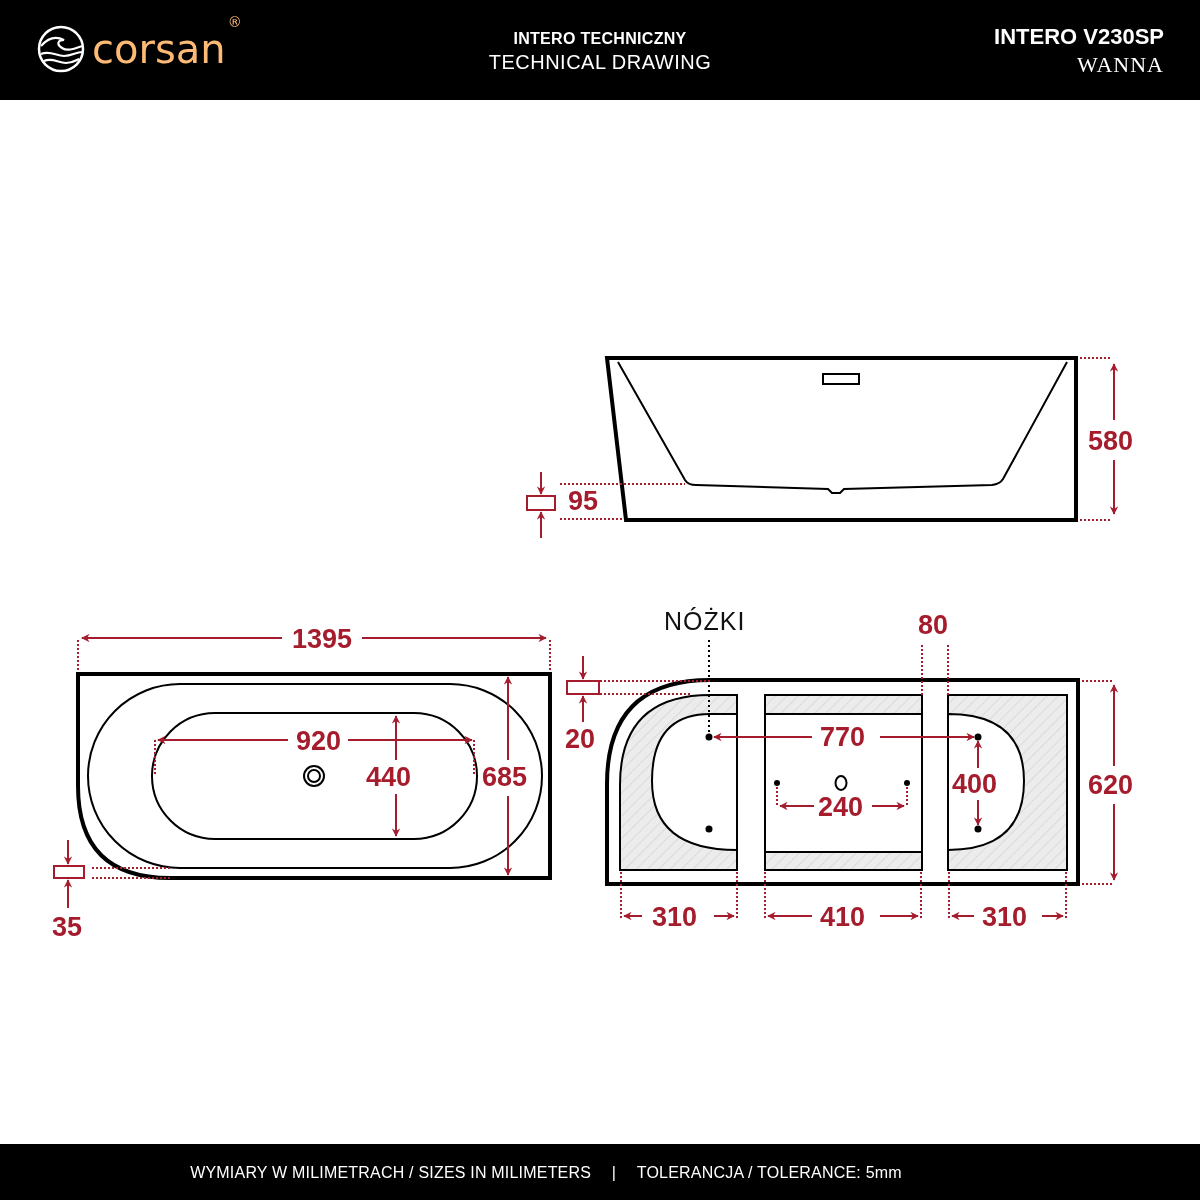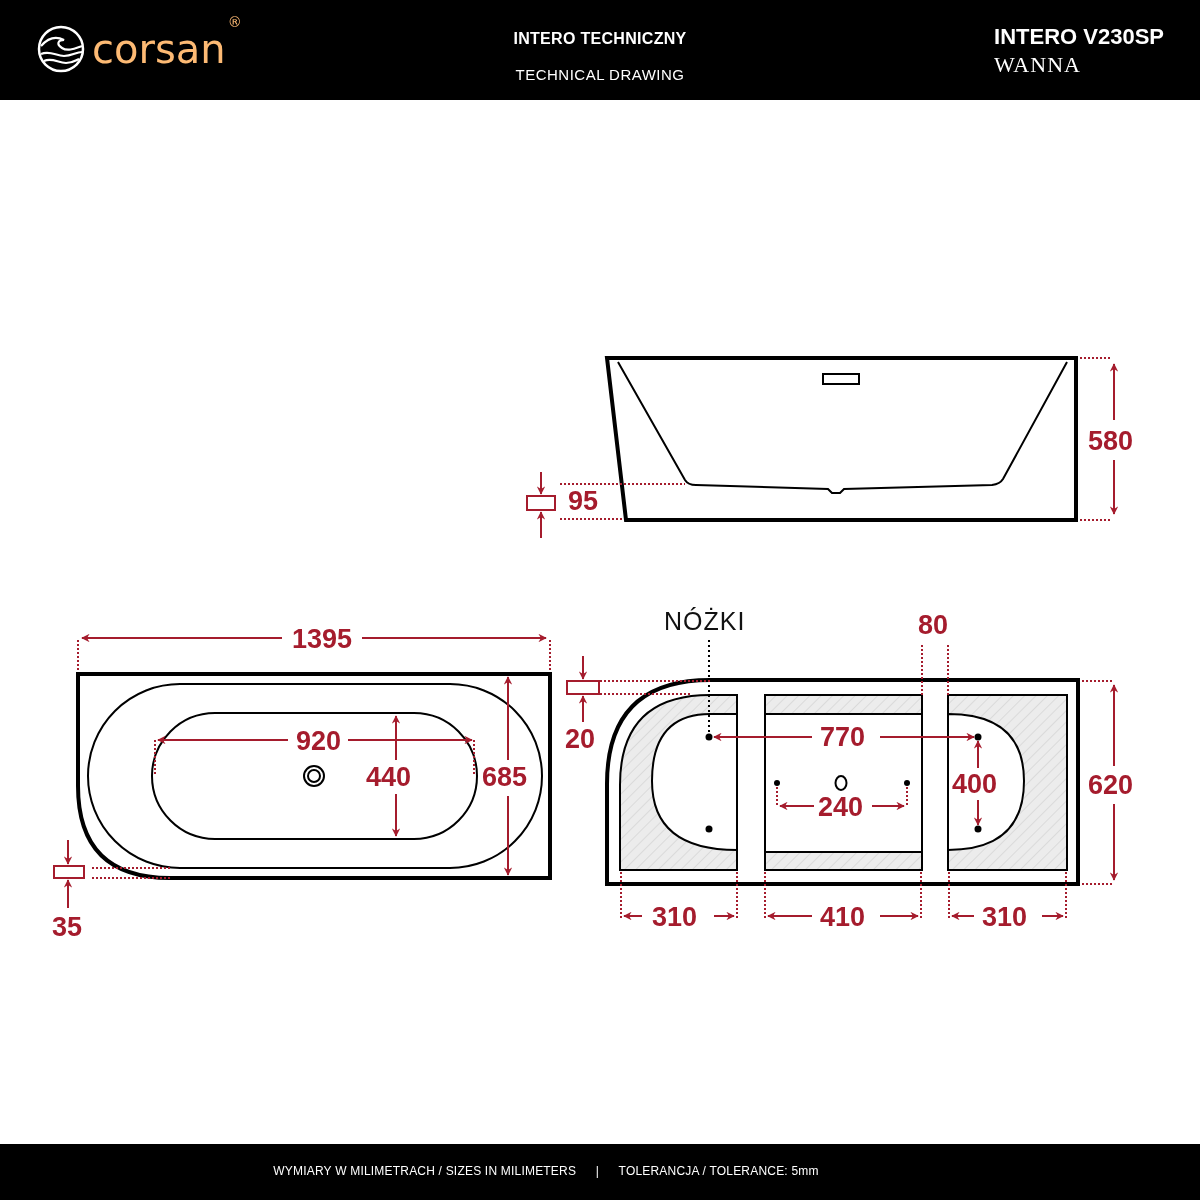--- a/index.html
+++ b/index.html
@@ -4,25 +4,25 @@
 <style>
   html,body{margin:0;padding:0;background:#fff;}
   body{width:1200px;height:1200px;position:relative;overflow:hidden;font-family:"Liberation Sans",sans-serif;}
   .header{position:absolute;left:0;top:0;width:1200px;height:100px;background:#000;color:#fff;}
   .footer{position:absolute;left:0;top:1144px;width:1200px;height:56px;background:#000;color:#fff;}
   .logo{position:absolute;left:36px;top:24px;display:flex;align-items:center;}
   .logo-text{font-family:"DejaVu Sans",sans-serif;font-size:40px;color:#fdba74;margin-left:6px;letter-spacing:0px;line-height:1;}
   .logo-reg{font-size:14px;vertical-align:top;position:relative;top:-14px;margin-left:2px;}
   .hdr-center{position:absolute;left:400px;width:400px;top:30px;text-align:center;}
   .hdr-center .l1{font-size:16px;font-weight:bold;letter-spacing:0.3px;}
-  .hdr-center .l2{font-size:15px;margin-top:18px;letter-spacing:0.5px;}
-  .hdr-right{position:absolute;right:36px;top:24px;}
+  .hdr-center .l2{font-size:20px;margin-top:3px;letter-spacing:0.5px;}
+  .hdr-right{position:absolute;right:36px;top:24px;text-align:right;}
   .hdr-right .l1{font-size:22px;font-weight:bold;}
   .hdr-right .l2{font-size:22px;margin-top:2px;letter-spacing:1px;font-family:Liberation Serif, serif;}
-  .footer-text{position:absolute;left:0;width:1092px;top:20px;text-align:center;font-size:12px;letter-spacing:0.2px;}
+  .footer-text{position:absolute;left:0;width:1092px;top:20px;text-align:center;font-size:16px;letter-spacing:0.2px;}
   .footer-text span{margin:0 8px;}
   svg.drawing{position:absolute;left:0;top:0;}
   .dim{font-family:"Liberation Sans",sans-serif;font-weight:bold;font-size:27px;fill:#a51c2d;}
   .lbl{font-family:"Liberation Sans",sans-serif;font-size:25px;fill:#111;letter-spacing:1px;}
 </style>
 </head>
 <body>
 
 <div class="header">
   <div class="logo">

